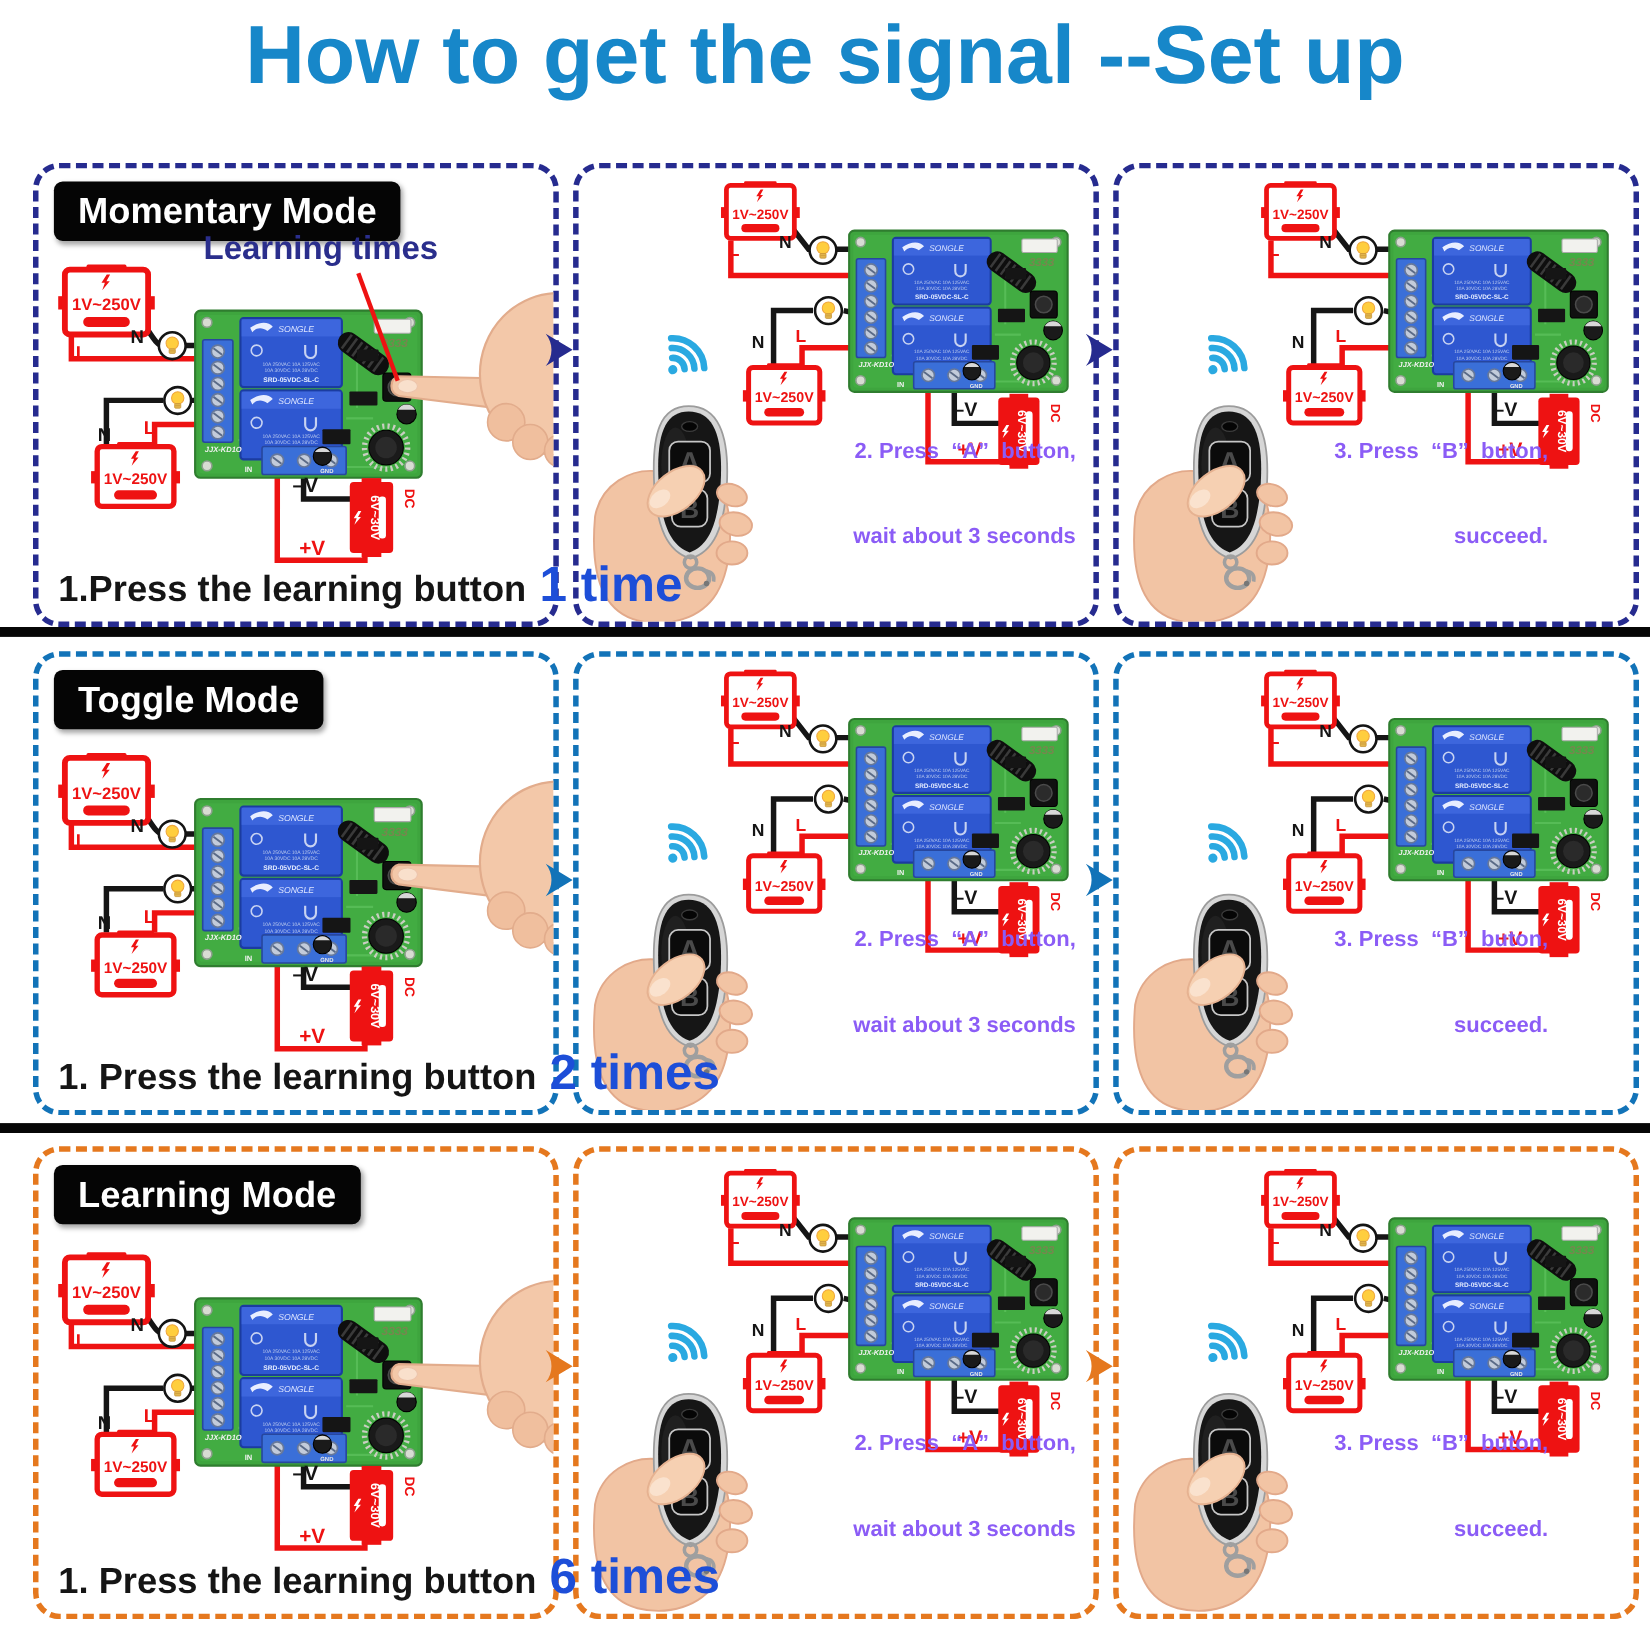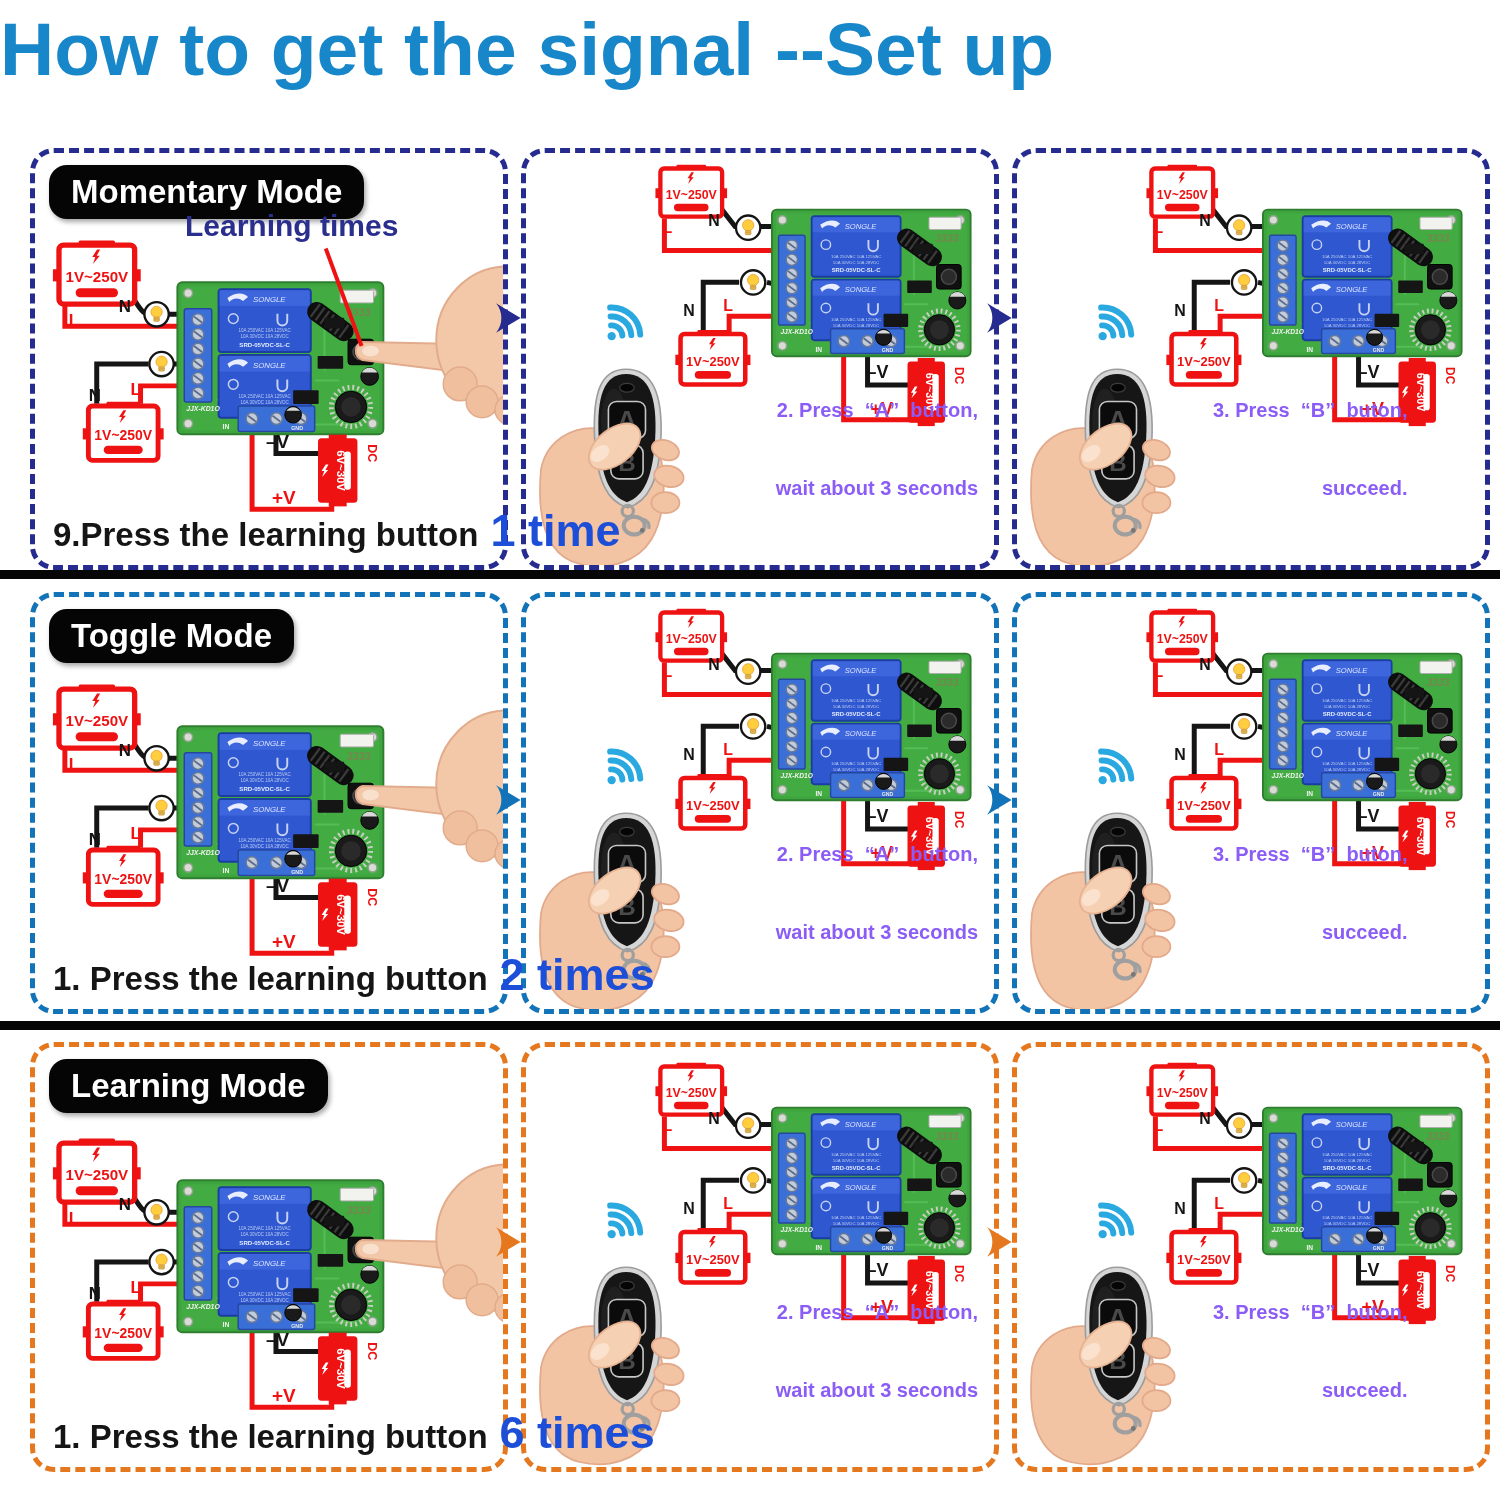--- a/index.html
+++ b/index.html
@@ -1,27 +1,27 @@
 <!DOCTYPE html>
 <html><head>
 <meta charset="utf-8">
 <style>
   html,body{margin:0;padding:0;background:#fff;}
   .page{position:relative;width:1500px;height:1500px;background:#fff;overflow:hidden;
         font-family:"Liberation Sans",sans-serif;}
   svg{font-family:"Liberation Sans",sans-serif;}
-  .title{position:absolute;top:6px;left:0;width:100%;
+  .title{position:absolute;top:6px;left:0;width:100%;text-align:center;
          font-size:75px;font-weight:800;color:#1787C9;letter-spacing:0px;}
   .panel{position:absolute;width:468px;height:412px;border-radius:24px;background:#fff;}
   .panel.r1{border:5px dashed #262B8F;}
   .panel.r2{border:5px dashed #1273B8;}
   .panel.r3{border:5px dashed #E5781E;height:420px;}
   .scene{position:absolute;left:0;top:0;width:100%;height:100%;}
   .mode-pill{position:absolute;left:14px;top:12px;background:#050505;color:#fff;
-             font-size:33px;font-weight:700;padding:8px 22px;border-radius:18px;
+             font-size:33px;font-weight:700;padding:8px 22px;border-radius:8px;
              box-shadow:2px 3px 5px rgba(0,0,0,.35);z-index:3;}
   .learn-note{position:absolute;left:150px;top:56px;color:#2A2E8C;font-size:30px;
               font-weight:800;z-index:3;}
   .note-line{position:absolute;left:0;top:0;width:100%;height:100%;z-index:2;pointer-events:none;}
   .cap1{position:absolute;left:18px;bottom:8px;display:flex;align-items:baseline;gap:12px;
         white-space:pre;z-index:3;}
   .cap1 .blk{font-size:33px;font-weight:700;color:#151515;}
   .cap1 .red{font-size:45px;font-weight:700;color:#1d4ed8;}
   .cap2{position:absolute;bottom:12px;font-size:20px;font-weight:700;color:#8b5cf6;
         line-height:1.3;white-space:pre;z-index:3;}
@@ -270,21 +270,21 @@
   <section class="panel r1" style="left:30px;top:148px">
     <svg class="scene" viewBox="0 0 470 410">
         <use href="#scene-learn"></use>
       </svg>
     <svg class="note-line" viewBox="0 0 470 410">
       <line x1="292" y1="94" x2="328" y2="192" stroke="#EE1212" stroke-width="4"></line>
     </svg>
     <div class="mode-pill">Momentary Mode</div>
     <div class="learn-note">Learning times</div>
     <div class="cap1">
-      <span class="blk">9.Press the learning button</span>
+      <span class="blk">1.Press the learning button</span>
       <span class="red">1 time</span>
     </div>
   </section>
 
   <section class="panel r1" style="left:521px;top:148px">
     <svg class="scene" viewBox="0 0 470 410">
         <use href="#scene-press"></use>
       </svg>
     <div class="cap2 capR">
       <div>2. Press  “A”  button,</div>

